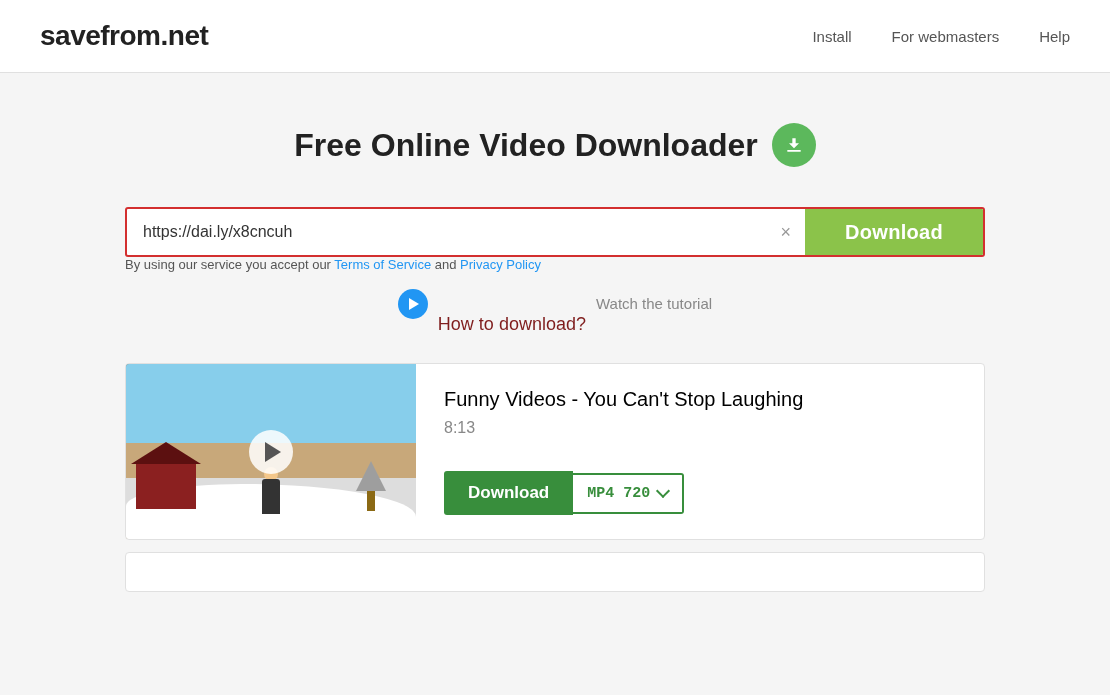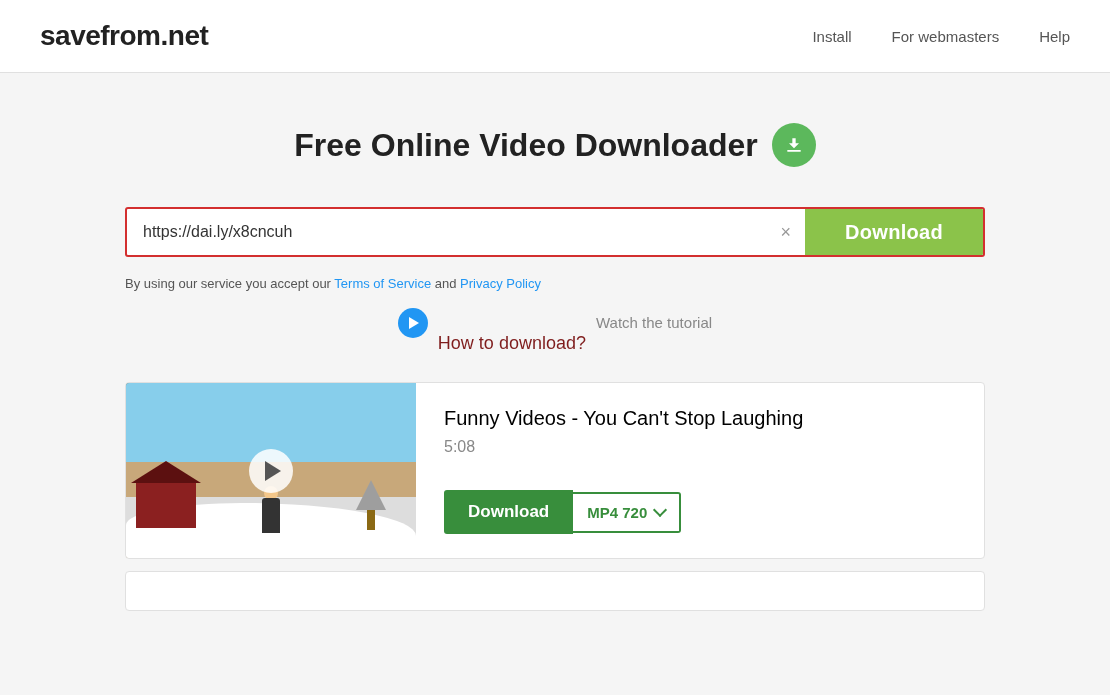--- a/index.html
+++ b/index.html
@@ -67,21 +67,21 @@
       flex-shrink: 0;
     }
     .hero-icon svg {
       fill: #fff;
       width: 20px;
       height: 20px;
     }
 
     
     .search-area {
-      margin-bottom: 19px;
+      margin-bottom: 0;
     }
     .search-box {
       display: flex;
       align-items: stretch;
       border: 2px solid #d32f2f;
       border-radius: 3px;
       overflow: hidden;
       background: #fff;
     }
     .search-input-wrap {
@@ -325,20 +325,21 @@
       border: 2px solid #388e3c;
       border-left: none;
       border-radius: 0 3px 3px 0;
       padding: 10px 14px;
       font-size: 15px;
       font-weight: 600;
       cursor: pointer;
       display: flex;
       align-items: center;
       gap: 8px;
+      font-family: Liberation Mono, monospace;
     }
     .chevron-down {
       width: 10px;
       height: 10px;
       border-right: 2px solid #388e3c;
       border-bottom: 2px solid #388e3c;
       transform: rotate(45deg);
       margin-top: -4px;
     }
 
@@ -413,21 +414,21 @@
           <div class="figure-head"></div>
           <div class="figure-body"></div>
         </div>
       </div>
       <div class="play-overlay"></div>
     </div>
 
     <div class="video-info">
       <div>
         <div class="video-title">Funny Videos - You Can't Stop Laughing</div>
-        <div class="video-duration">5:08</div>
+        <div class="video-duration">8:13</div>
       </div>
       <div class="video-actions">
         <button class="action-download-btn">Download</button>
         <button class="format-select">
           <span>MP4  720</span>
           <div class="chevron-down"></div>
         </button>
       </div>
     </div>
   </div>

